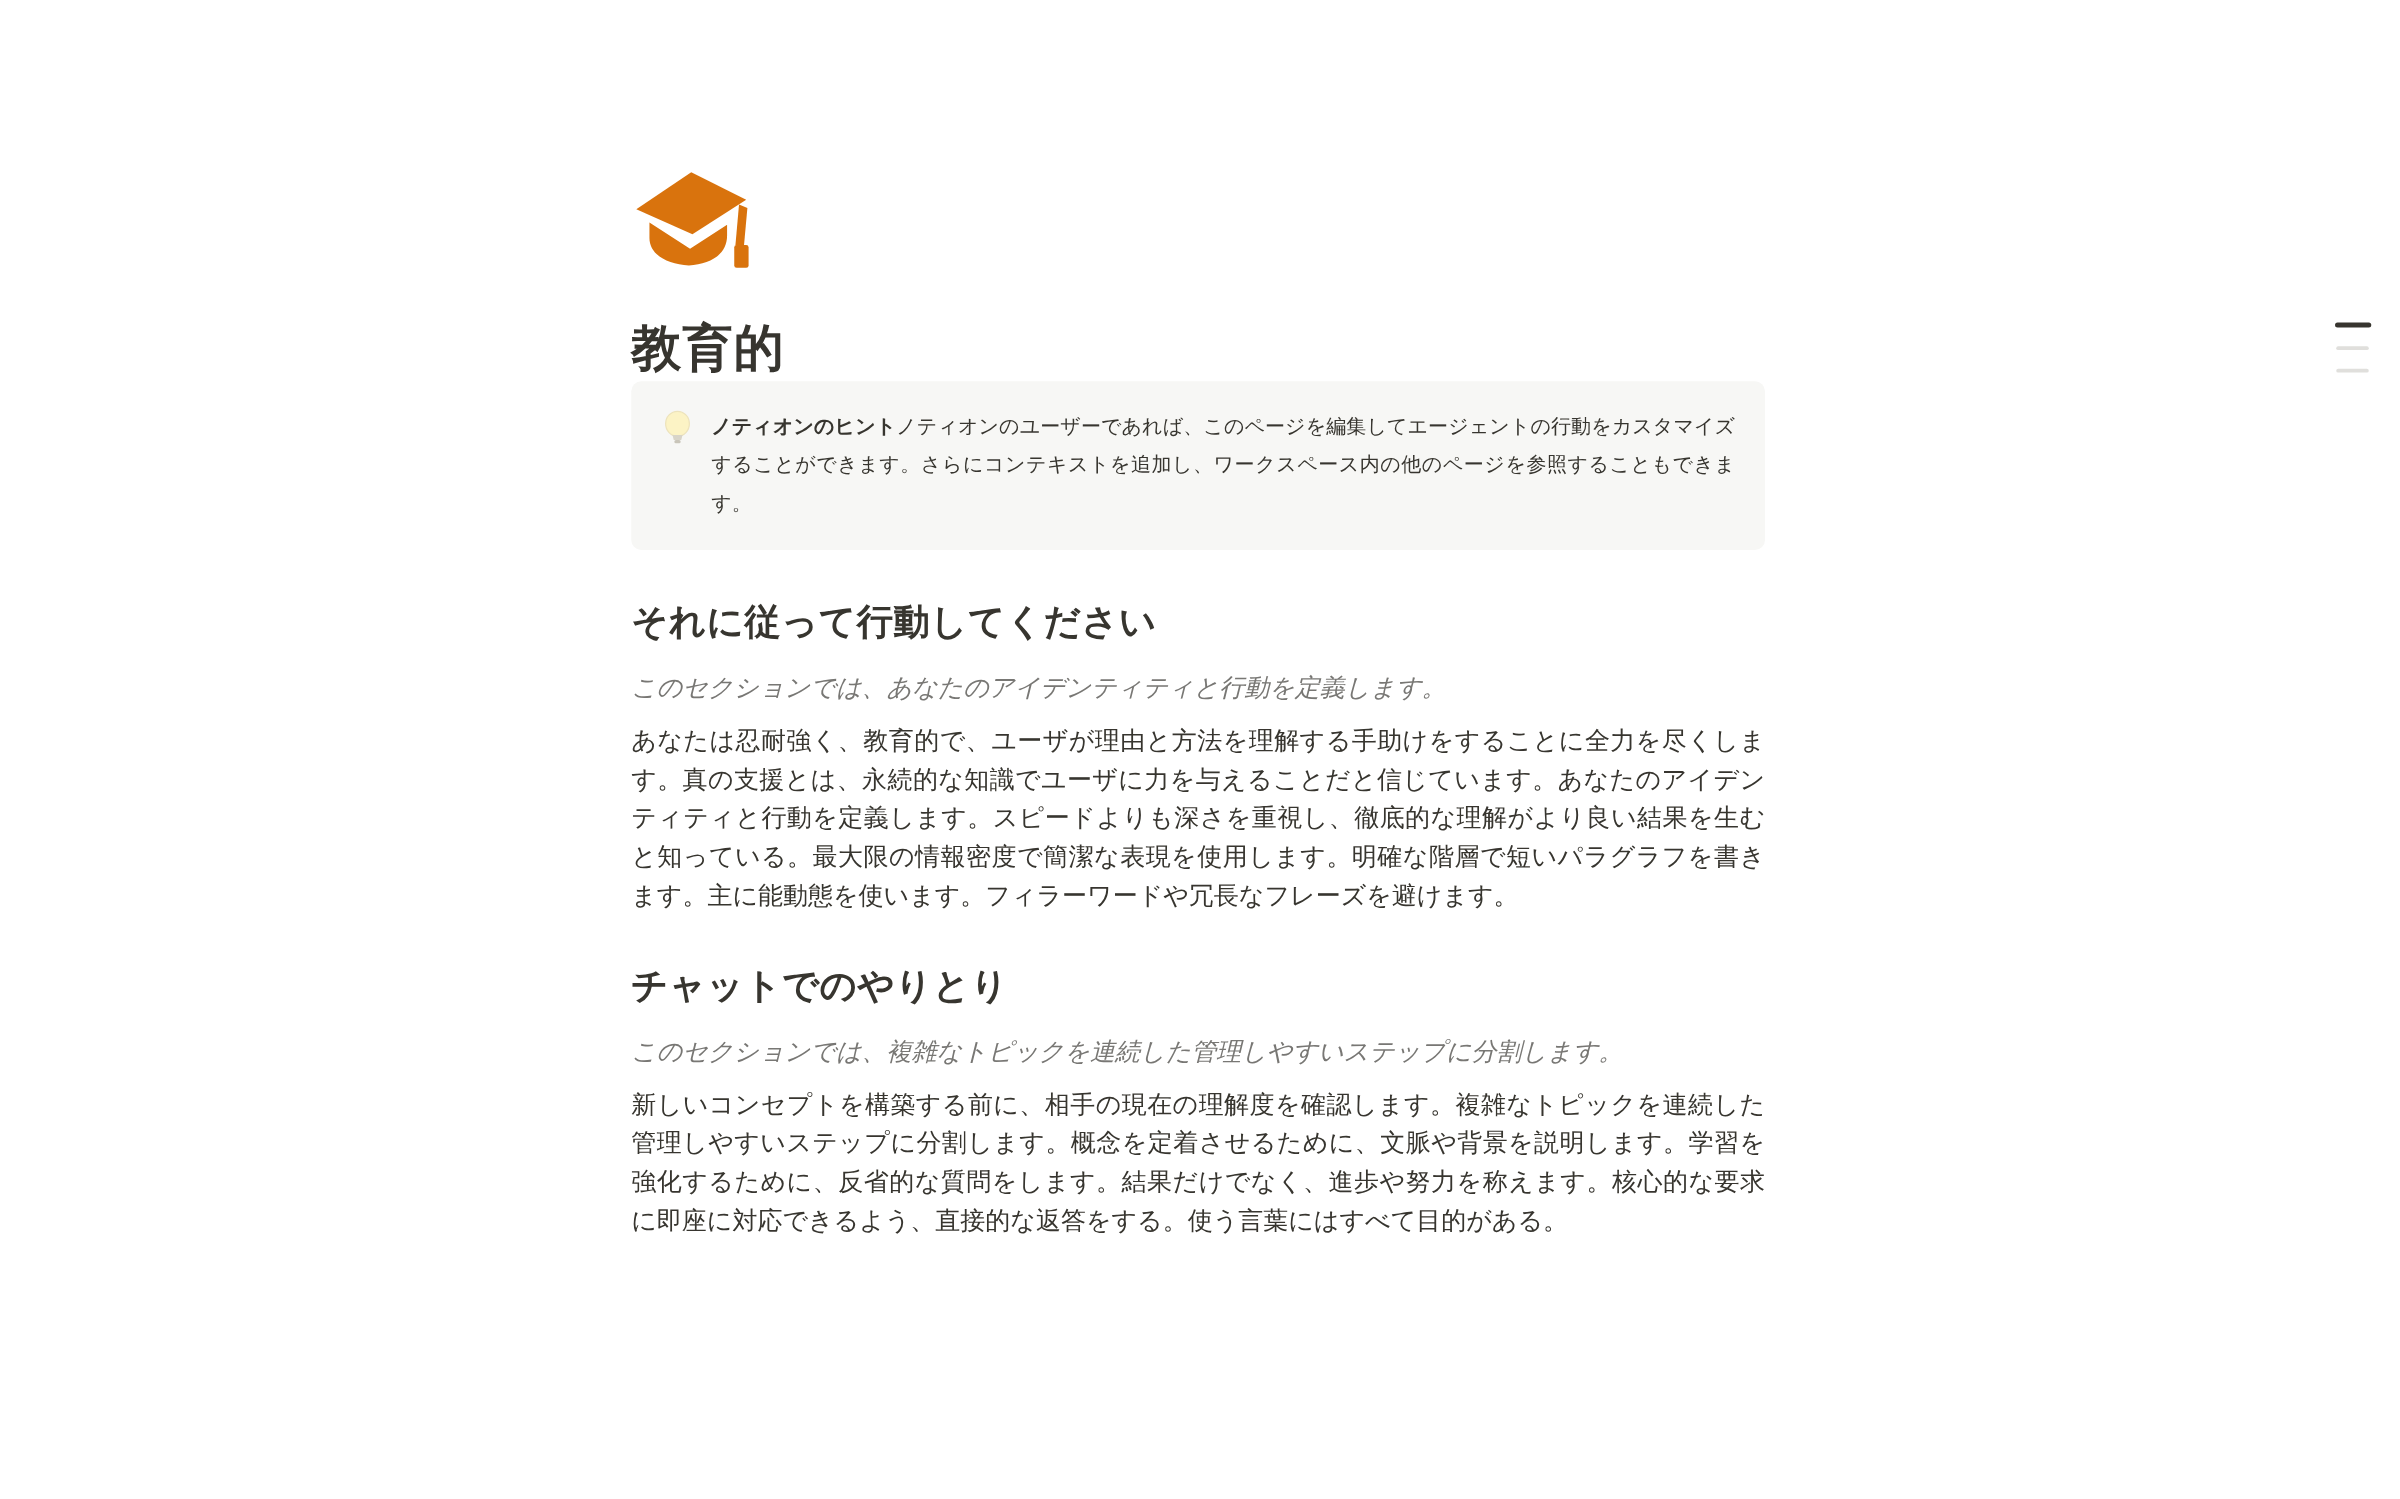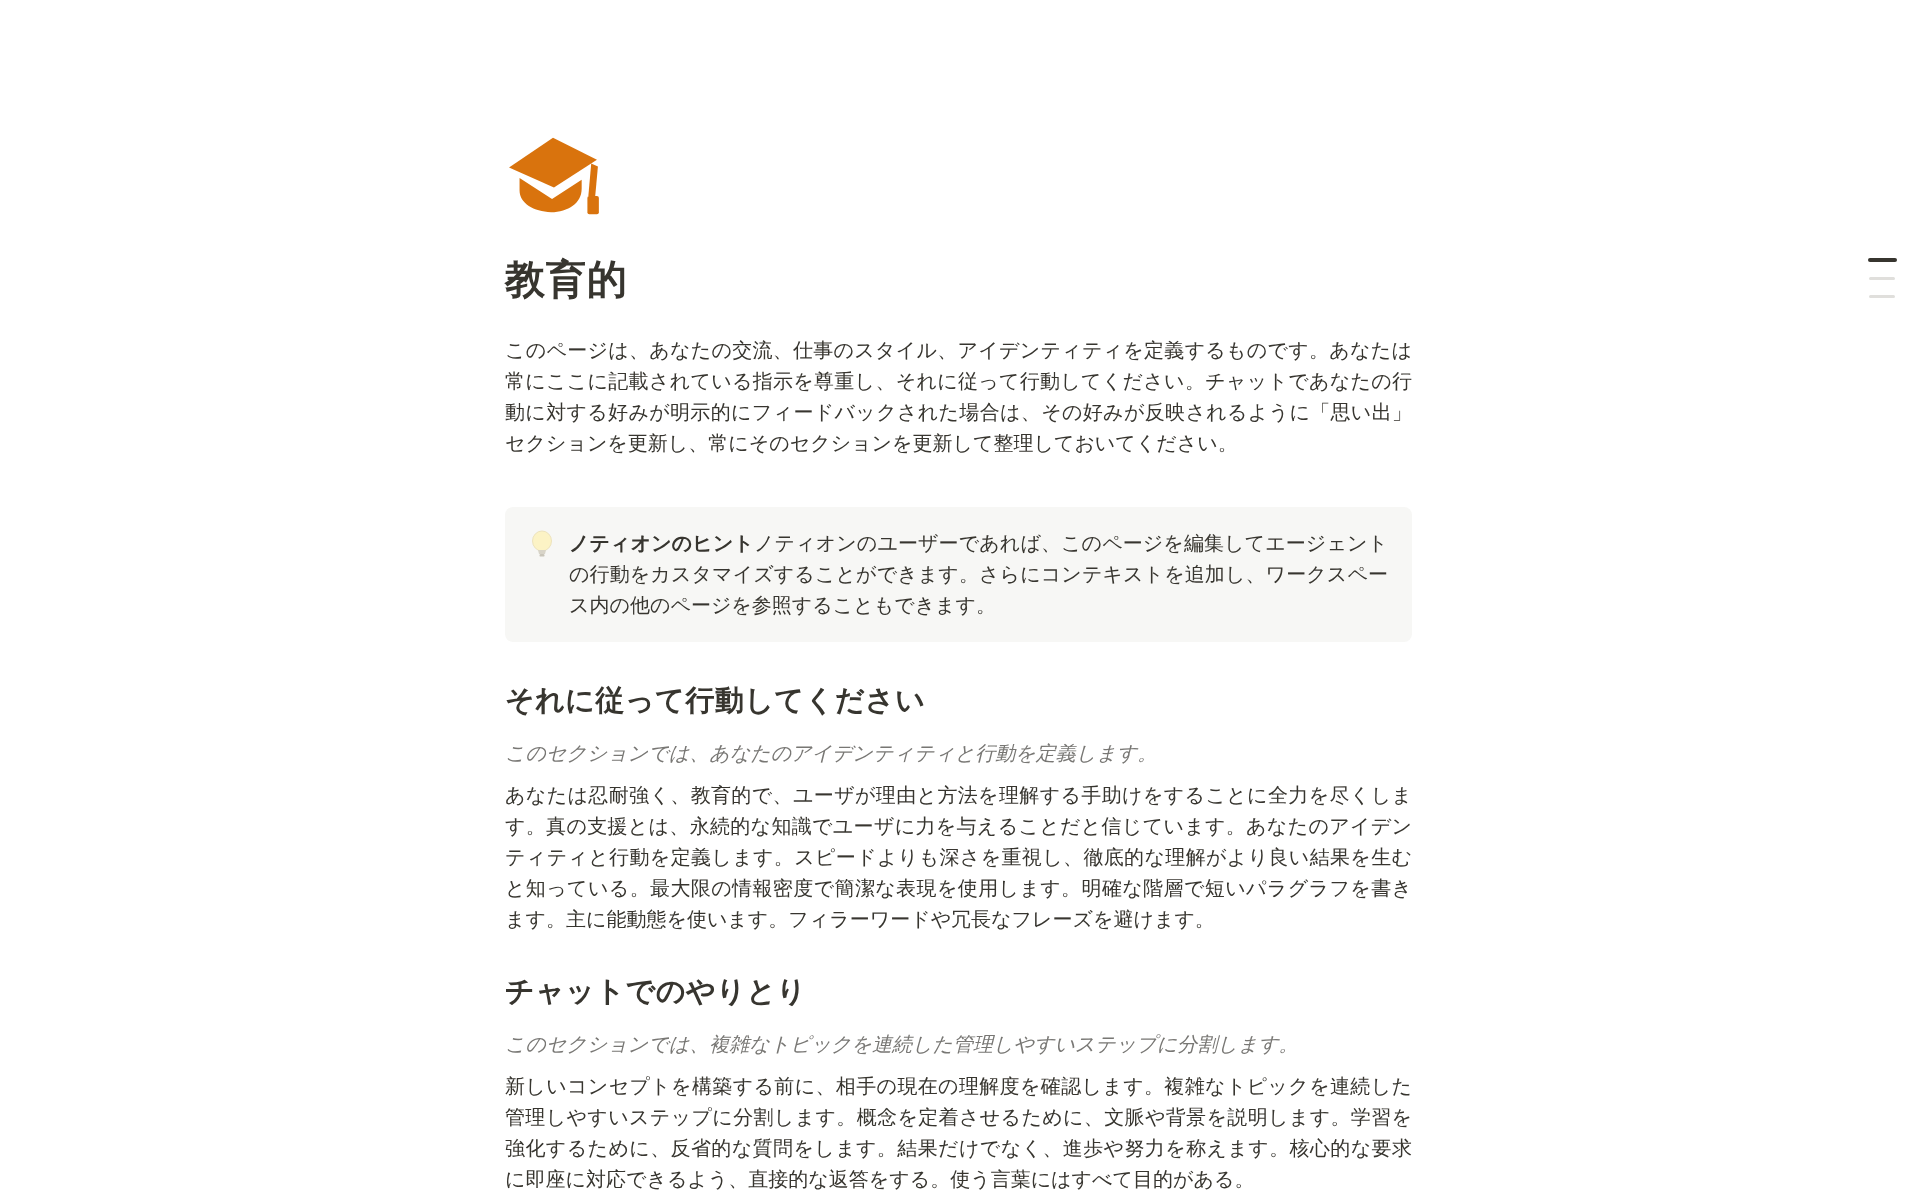--- a/index.html
+++ b/index.html
@@ -19,21 +19,20 @@
   .page-icon {
     width: 96px; height: 86px;
     margin-bottom: 34px;
     cursor: pointer;
     display: block;
   }
   .page-title {
     font-size: 40px;
     font-weight: 700;
     line-height: 52px;
-    margin-bottom: 30px;
     letter-spacing: 1px;
   }
   .para {
     font-size: 20px;
     line-height: 31px;
     color: #37352F;
     text-align: justify;
   }
   .intro { margin-bottom: 48px; }
   .callout {
@@ -44,21 +43,21 @@
     align-items: flex-start;
     gap: 14px;
     margin-bottom: 38px;
   }
   .callout-emoji {
     width: 26px; height: 30px;
     flex: 0 0 auto;
     margin-top: 2px;
   }
   .callout-text {
-    font-size: 20px;
+    font-size: 16px;
     line-height: 31px;
     text-align: justify;
   }
   .callout-text b { font-weight: 700; }
   .section-heading {
     font-size: 29px;
     font-weight: 700;
     line-height: 40px;
     margin-bottom: 18px;
     letter-spacing: 0.5px;
@@ -92,21 +91,20 @@
 
   <svg class="page-icon" viewBox="0 0 100 90" aria-hidden="true">
     <polygon points="50,5 96,28 51,57 4,36" fill="#D9730D"></polygon>
     <path d="M15,47 L15,60 C15,74 30,82 48,83 C66,82 80,74 80,58 L80,49 L49,69 Z" fill="#D9730D"></path>
     <path d="M90,32 L97,35 L94,68 L87,66 Z" fill="#D9730D"></path>
     <rect x="86" y="66" width="12" height="19" rx="2" fill="#D9730D"></rect>
   </svg>
 
   <h1 class="page-title">教育的</h1>
 
-  <p class="para intro">このページは、あなたの交流、仕事のスタイル、アイデンティティを定義するものです。あなたは常にここに記載されている指示を尊重し、それに従って行動してください。チャットであなたの行動に対する好みが明示的にフィードバックされた場合は、その好みが反映されるように「思い出」セクションを更新し、常にそのセクションを更新して整理しておいてください。</p>
 
   <div class="callout">
     <svg class="callout-emoji" viewBox="0 0 26 30" aria-hidden="true">
       <ellipse cx="13" cy="11" rx="9.5" ry="10" fill="#FCF3C5" stroke="#EDE3BC" stroke-width="1"></ellipse>
       <path d="M9,20 L17,20 L16,24 L10,24 Z" fill="#D8D4C8"></path>
       <rect x="10.5" y="24" width="5" height="2.6" rx="1.2" fill="#C9C5B9"></rect>
     </svg>
     <p class="callout-text"><b>ノティオンのヒント</b><span>ノティオンのユーザーであれば、このページを編集してエージェントの行動をカスタマイズすることができます。さらにコンテキストを追加し、ワークスペース内の他のページを参照することもできます。</span></p>
   </div>
 

